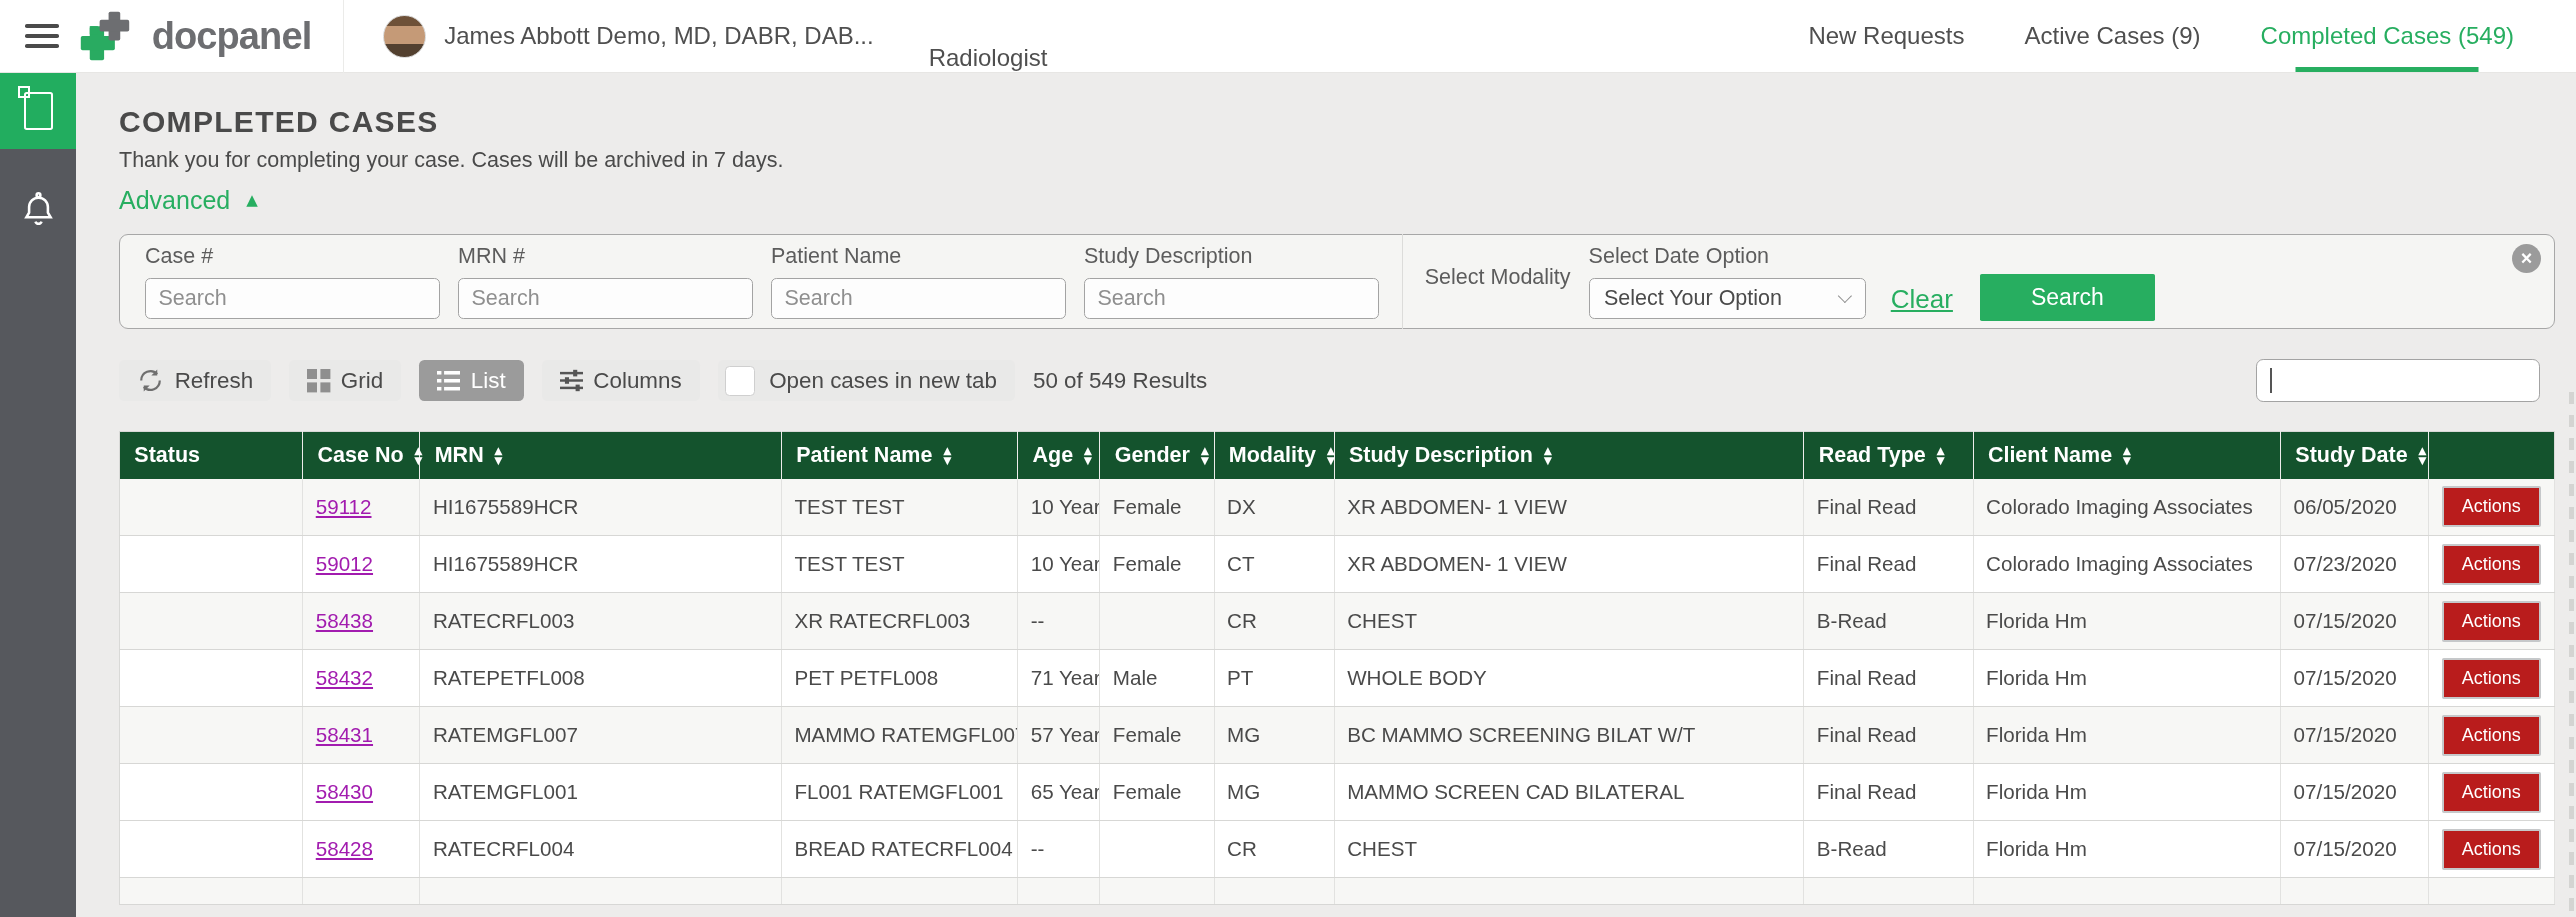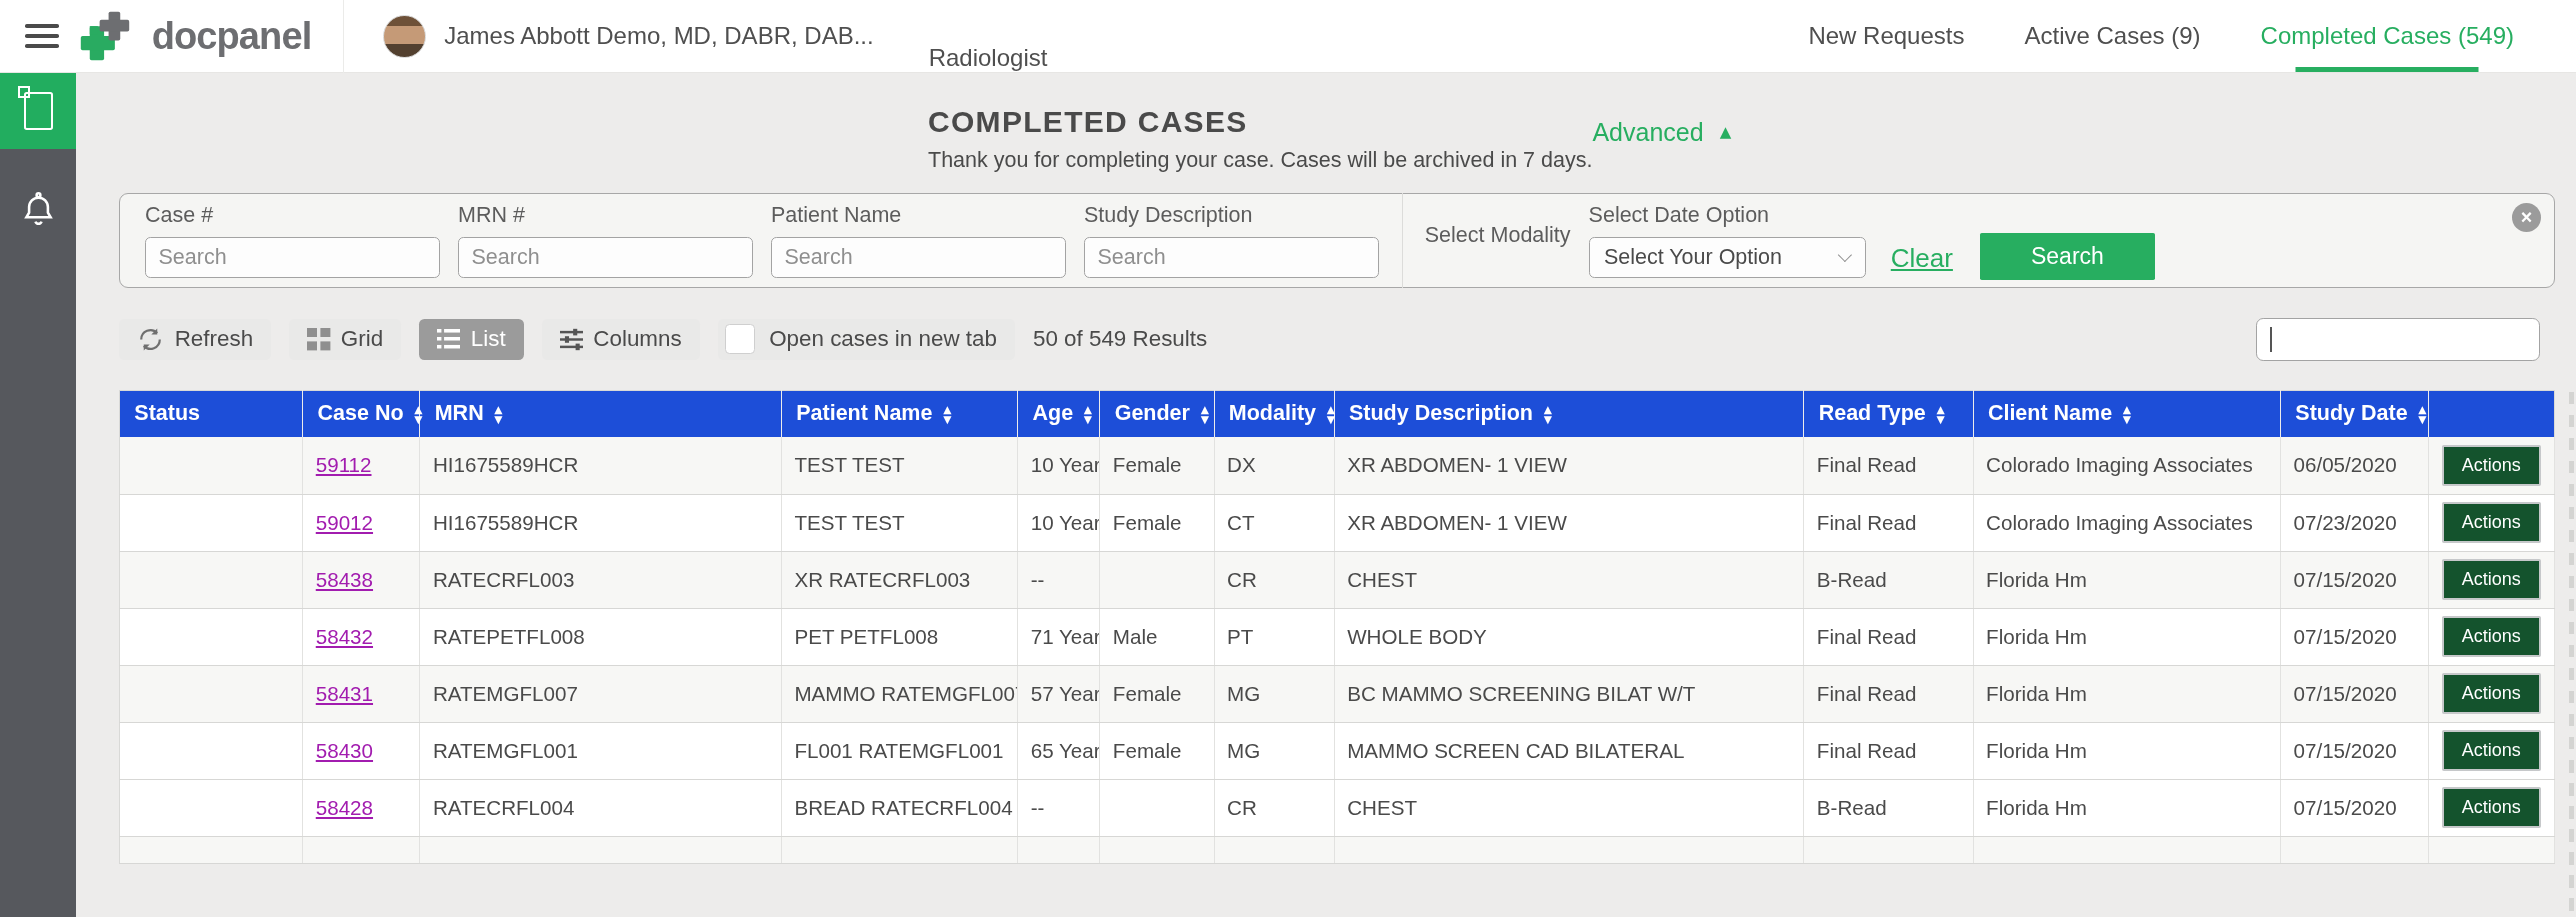--- a/index.html
+++ b/index.html
@@ -27,21 +27,21 @@
   
   .sidebar { position:absolute; top:73px; left:0; bottom:0; width:76px; background:#56585d; z-index:4; }
   .side-item { width:76px; height:76px; display:flex; align-items:center; justify-content:center; cursor:pointer; }
   .side-item.active { background:#22ad5f; }
   .side-item.bell { margin-top:23px; }
   .icon-cases { position:relative; width:29px; height:38px; border:2.7px solid #fff; border-radius:2.7px; display:block; }
   .icon-cases::before { content:""; position:absolute; top:-8px; left:-8px; width:8px; height:8px; border:2.7px solid #fff; }
 
   
   .content { position:absolute; left:76px; top:73px; right:0; bottom:0; padding:32px 21.5px 0 43px; }
-  .page-head { display:flex; justify-content:center; align-items:flex-start; padding-right:14.3px; }
+  .page-head { display:flex; justify-content:flex-start; align-items:flex-start; padding-right:14.3px;flex-direction:column; }
   .page-title { font-size:30px; font-weight:600; letter-spacing:1.3px; color:#4a4a4a; margin-bottom:9px; }
   .page-subtitle { font-size:21.5px; color:#4a4a4a; }
   .advanced { color:#27ae60; font-size:25px; display:flex; align-items:center; gap:16px; margin-top:12.5px; text-decoration:none; cursor:pointer; }
   .adv-arrow { font-size:15px; }
 
   
   .filter-panel { position:relative; margin-top:19.7px; background:#f5f5f3; border:0.9px solid #a7a7a7; border-radius:9px; height:95px; display:flex; align-items:center; padding:0 25px; }
   .panel-close { position:absolute; top:9px; right:12.5px; width:29px; height:29px; border-radius:50%; background:#9b9b9b; color:#fff; border:none; font-size:19.7px; font-weight:bold; line-height:27px; text-align:center; cursor:pointer; padding:0; }
   .f-group { display:flex; flex-direction:column; margin-right:18px; }
   .f-group label { font-size:21.5px; color:#5c5c5c; margin-bottom:9px; }
@@ -62,30 +62,30 @@
   .icon-grid-wrap { width:23px; height:23px; display:flex; }
   .icon-grid { width:9.8px; height:9.8px; background:#8f8f8f; box-shadow:13.4px 0 #8f8f8f, 0 13.4px #8f8f8f, 13.4px 13.4px #8f8f8f; }
   .newtab { height:41px; background:#e9e9e8; border-radius:5.4px; display:flex; align-items:center; gap:14.3px; padding:0 18px 0 7.2px; font-size:22.4px; cursor:pointer; }
   .cb { width:30px; height:30px; background:#fff; border:0.9px solid #cfcfcf; border-radius:4.5px; }
   .results { font-size:22.4px; color:#4a4a4a; }
   .quick-search { margin-left:auto; width:284px; height:43px; border:1.8px solid #a3a3a3; border-radius:7.2px; background:#fff; display:flex; align-items:center; padding:0 12.5px; cursor:text; }
   .caret { width:1.8px; height:25px; background:#555; }
 
   
   .case-table { margin-top:29px; width:100%; border-collapse:collapse; table-layout:fixed; background:#fff; border:0.9px solid #d9d9d7; }
-  .case-table thead th { background:#1d4ed8; color:#fff; font-size:21.5px; font-weight:bold; height:47px; text-align:left; padding:0 14.3px; border-left:1.8px solid #edeceb; white-space:nowrap; }
+  .case-table thead th { background:#14532d; color:#fff; font-size:21.5px; font-weight:bold; height:47px; text-align:left; padding:0 14.3px; border-left:1.8px solid #edeceb; white-space:nowrap; }
   .case-table thead th:first-child { border-left:none; }
   .sort { display:inline-flex; flex-direction:column; margin-left:10.7px; vertical-align:middle; color:#fff; }
   .sort i { font-style:normal; font-size:10.7px; line-height:9.8px; }
   .case-table tbody td { font-size:20.6px; color:#4a4a4a; height:57px; padding:0 12.5px; background:#fff; border-right:0.9px solid #e2e2e0; border-bottom:0.9px solid #d7d7d5; white-space:nowrap; overflow:hidden; }
   .case-table tbody tr.odd td { background:#f7f7f5; }
   .case-table tbody tr.partial td { height:27px; }
   .case-link { color:#a21caf; text-decoration:underline; font-size:20.6px; cursor:pointer; }
   .actions-td { text-align:center; }
-  .actions-btn { background:#14532d; color:#fff; border:2.7px solid #c6c8ca; border-radius:1.8px; font-family:inherit; font-size:18px; padding:8px 18px; cursor:pointer; }
+  .actions-btn { background:#b91c1c; color:#fff; border:2.7px solid #c6c8ca; border-radius:1.8px; font-family:inherit; font-size:18px; padding:8px 18px; cursor:pointer; }
 
   .scroll-dashes { position:absolute; right:1.8px; top:392px; bottom:0; width:5.4px;
     background:repeating-linear-gradient(180deg,#d4d4d2 0 12.5px, transparent 12.5px 23px); z-index:6; }
 </style>
 </head>
 <body>
 
 <header class="topbar">
   <div class="hamburger">
       <span></span>

